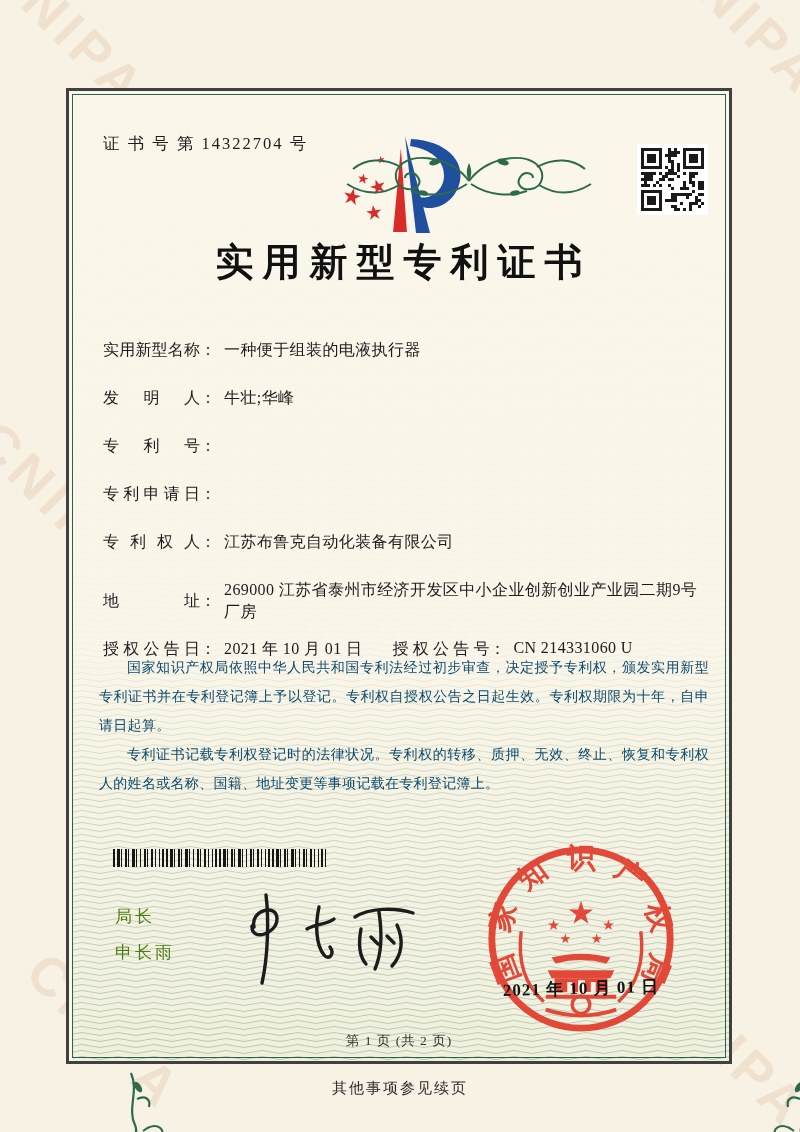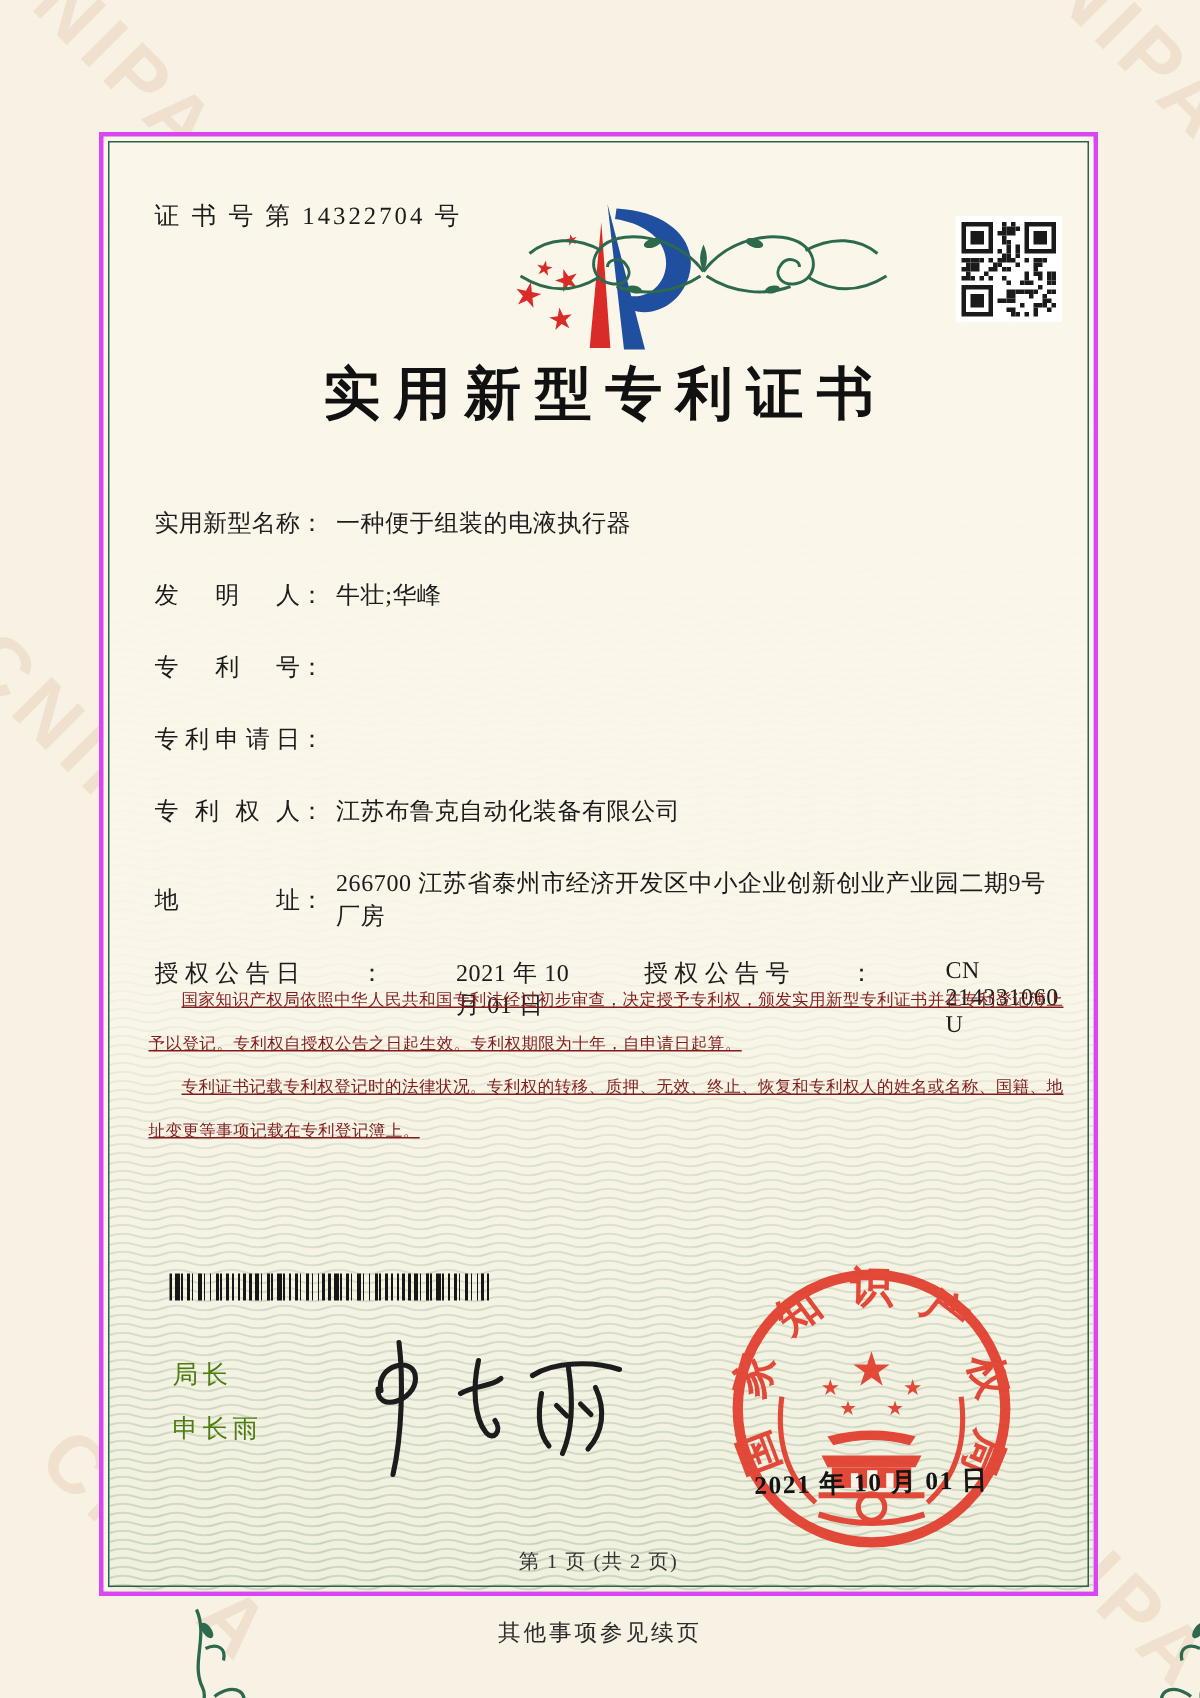--- a/index.html
+++ b/index.html
@@ -23,21 +23,21 @@
   }
   .wm1{left:-28px;top:-2px;}
   .wm2{left:648px;top:-14px;}
   .wm3{left:448px;top:330px;font-size:50px;color:rgba(196,143,100,0.13);}
   .wm4{left:-42px;top:468px;}
   .wm5{left:8px;top:1000px;}
   .wm6{left:634px;top:1018px;}
   
   .frame {
     position:absolute; left:66px; top:88px; width:666px; height:976px;
-    border:3px solid #d946ef;
+    border:3px solid #404040;
     background:#fbf6ea;
     z-index:1;
   }
   .frame-inner {
     position:absolute; inset:3px;
     border:1px solid #2a6348;
     pointer-events:none; z-index:1;
   }
   .guilloche { position:absolute; inset:4px; z-index:0; }
   .frame > .content { position:absolute; inset:0; z-index:2; }
@@ -61,27 +61,27 @@
   .fields { position:absolute; left:34px; top:248px; width:606px; font-size:16px; }
   .f-row { margin-bottom:26px; line-height:22px; display:flex;align-items:center; }
   .f-label {
     display:inline-block; width:97px; flex:0 0 97px;
     text-align:justify; text-align-last:justify; color:#1c1c1c;
   }
   .f-colon { flex:0 0 auto; margin-right:8px; color:#1c1c1c; }
   .f-value { flex:1 1 auto; color:#1c1c1c; letter-spacing:0.4px; }
   .f-row.addr { margin-bottom:16px; }
   .grant-row { display:flex; }
-  .grant-row .pair { display:flex;gap:40px; }
+  .grant-row .pair { display:flex; }
   .grant-row .pair.second { margin-left:30px; }
   
   .paras { position:absolute; left:30px; top:562px; width:610px; }
   .paras p {
-    font-size:11px; line-height:29px; text-indent:2em;
-    text-align:justify; color:#7f1d1d; letter-spacing:0.3px;text-decoration:underline;
+    font-size:14px; line-height:29px; text-indent:2em;
+    text-align:justify; color:#0c4a6e; letter-spacing:0.3px;
   }
   
   .barcode {
     position:absolute; left:44px; top:758px; width:213px; height:18px;
     background:repeating-linear-gradient(90deg,
       #161616 0 2px, transparent 2px 4px,
       #161616 4px 7px, transparent 7px 8px,
       #161616 8px 9px,  transparent 9px 12px,
       #161616 12px 14px, transparent 14px 15px,
       #161616 15px 16px, transparent 16px 19px,
@@ -315,21 +315,21 @@
           <span class="f-colon">：</span>
       </div>
       <div class="f-row">
         <span class="f-label">专利权人</span>
           <span class="f-colon">：</span>
         <span class="f-value">江苏布鲁克自动化装备有限公司</span>
       </div>
       <div class="f-row addr">
         <span class="f-label">地址</span>
           <span class="f-colon">：</span>
-        <span class="f-value">266700 江苏省泰州市经济开发区中小企业创新创业产业园二期9号厂房</span>
+        <span class="f-value">269000 江苏省泰州市经济开发区中小企业创新创业产业园二期9号厂房</span>
       </div>
       <div class="grant-row">
         <div class="pair">
           <span class="f-label">授权公告日</span>
             <span class="f-colon">：</span>
           <span class="f-value">2021 年 10 月 01 日</span>
         </div>
         <div class="pair second">
           <span class="f-label">授权公告号</span>
             <span class="f-colon">：</span>

